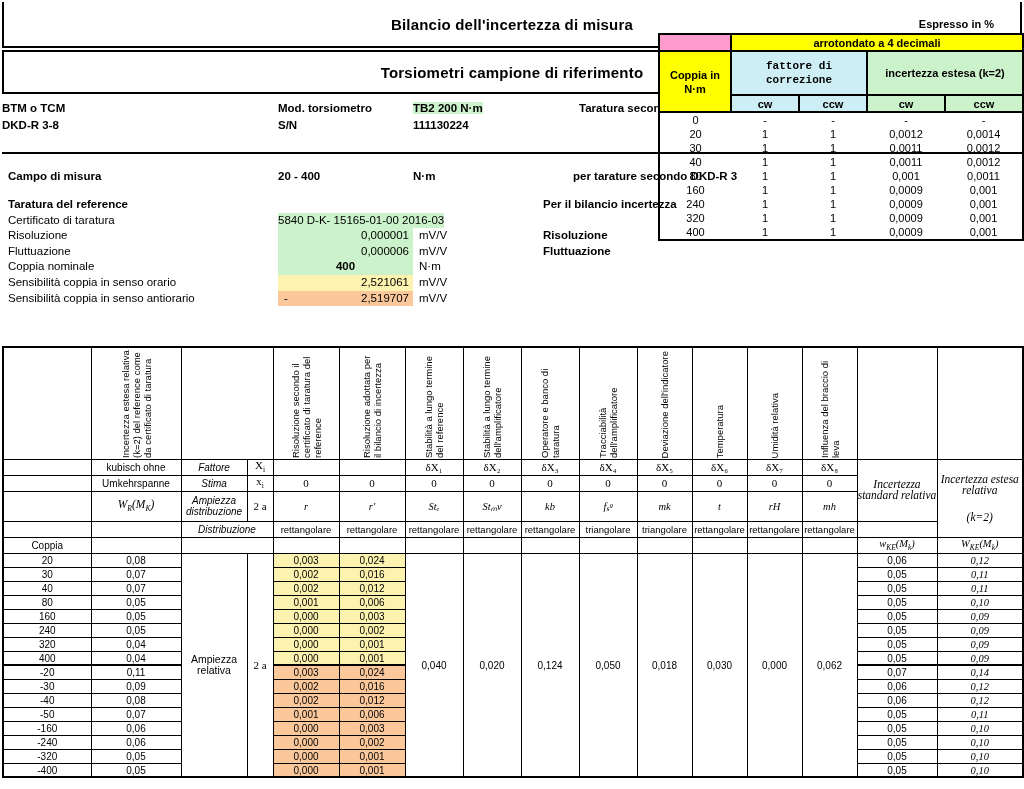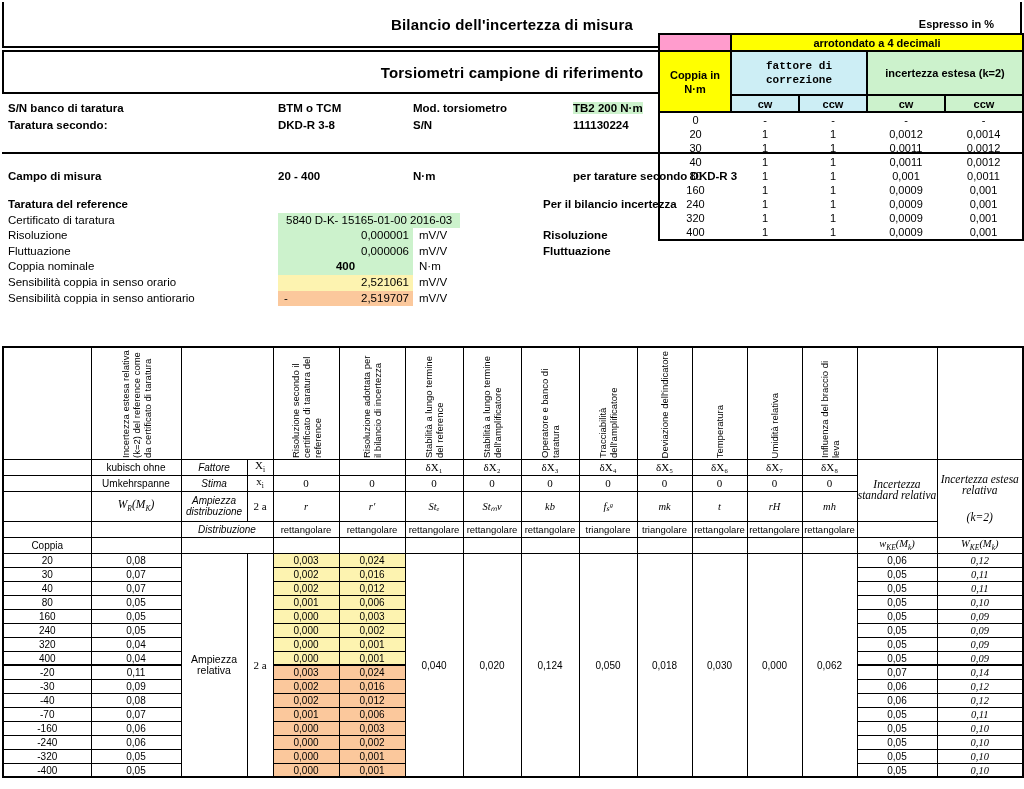--- a/index.html
+++ b/index.html
@@ -68,21 +68,21 @@
 
   .hl-green { background: #ccf2cc; }
   .hl-yellow { background: #fdf3b0; }
   .hl-orange { background: #fbc89c; }
 
   .cert-span {
     grid-column: 2 / span 3;
     white-space: nowrap;
     font-weight: normal;
   }
-  .cert-inner { display:inline-block; padding: 0 8px; }
+  .cert-inner { display:inline-block; padding: 0 0; }
 
   
   .ur-wrap {
     position: absolute;
     left: 658px;
     top: 16px;
     width: 364px;
   }
   .ur-caption {
     text-align: right;
@@ -184,21 +184,20 @@
   <div class="title-box second">
     <span class="title-text">Bilancio dell'incertezza di  misura</span>
   </div>
   <div class="title-box">
     <span class="title-text">Torsiometri campione di riferimento</span>
   </div>
 
   <div class="info-wrap">
 
     <div class="info-grid blockA">
-      <div class="cell lbl">S/N banco di taratura</div>
       <div class="cell">BTM o TCM</div>
       <div class="cell">Mod. torsiometro</div>
       <div class="cell"><span class="hl-green">TB2 200 N·m</span></div>
 
       <div class="cell lbl">Taratura secondo:</div>
       <div class="cell">DKD-R 3-8</div>
       <div class="cell">S/N</div>
       <div class="cell">111130224</div>
     </div>
 
@@ -633,21 +632,21 @@
           </tr>
           <tr class="row-data">
             <td class="thick-l">-40</td>
             <td>0,08</td>
             <td style="background:#fbc89c;">0,002</td>
             <td style="background:#fbc89c;">0,012</td>
             <td>0,06</td>
             <td class="it-sm thick-r">0,12</td>
           </tr>
           <tr class="row-data">
-            <td class="thick-l">-70</td>
+            <td class="thick-l">-50</td>
             <td>0,07</td>
             <td style="background:#fbc89c;">0,001</td>
             <td style="background:#fbc89c;">0,006</td>
             <td>0,05</td>
             <td class="it-sm thick-r">0,11</td>
           </tr>
           <tr class="row-data">
             <td class="thick-l">-160</td>
             <td>0,06</td>
             <td style="background:#fbc89c;">0,000</td>

